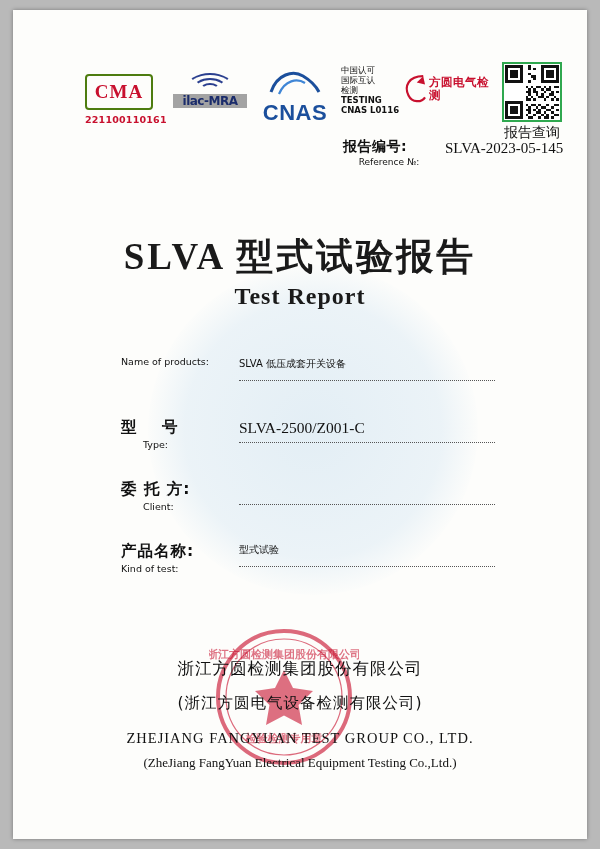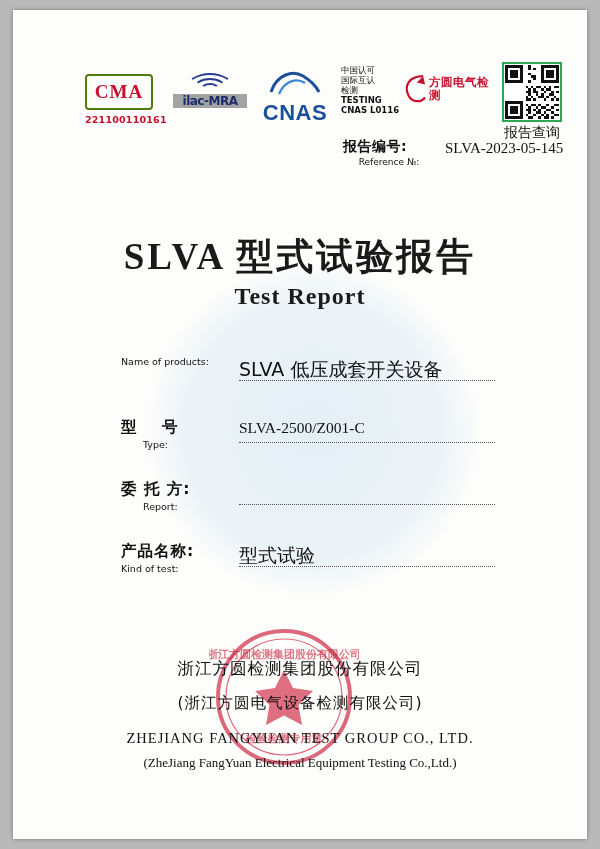--- a/index.html
+++ b/index.html
@@ -295,21 +295,21 @@
     font-size: 9.5px;
     color: #111;
     font-family: "DejaVu Sans", sans-serif;
     margin-top: 1px;
   }
   .f-en.indent { padding-left: 22px; }
   .f-value {
     position: absolute;
     left: 226px;
     top: 2px;
-    font-size: 19px;
+    font-size: 10px;
     color: #111;
     font-family: "DejaVu Sans", sans-serif;
   }
   .f-value.mono {
     font-family: "Liberation Serif", serif;
     font-size: 15.5px;
   }
   .f-line {
     position: absolute;
     left: 226px;
@@ -531,21 +531,21 @@
         <div class="f-cn spaced">型  号</div>
         <div class="f-en indent">Type:</div>
       </div>
       <div class="f-value mono">SLVA-2500/Z001-C</div>
       <div class="f-line"></div>
     </div>
 
     <div class="field">
       <div class="f-label">
         <div class="f-cn">委 托 方:</div>
-        <div class="f-en indent">Report:</div>
+        <div class="f-en indent">Client:</div>
       </div>
       <div class="f-line"></div>
     </div>
 
     <div class="field">
       <div class="f-label">
         <div class="f-cn">产品名称:</div>
         <div class="f-en">Kind of test:</div>
       </div>
       <div class="f-value">型式试验</div>

